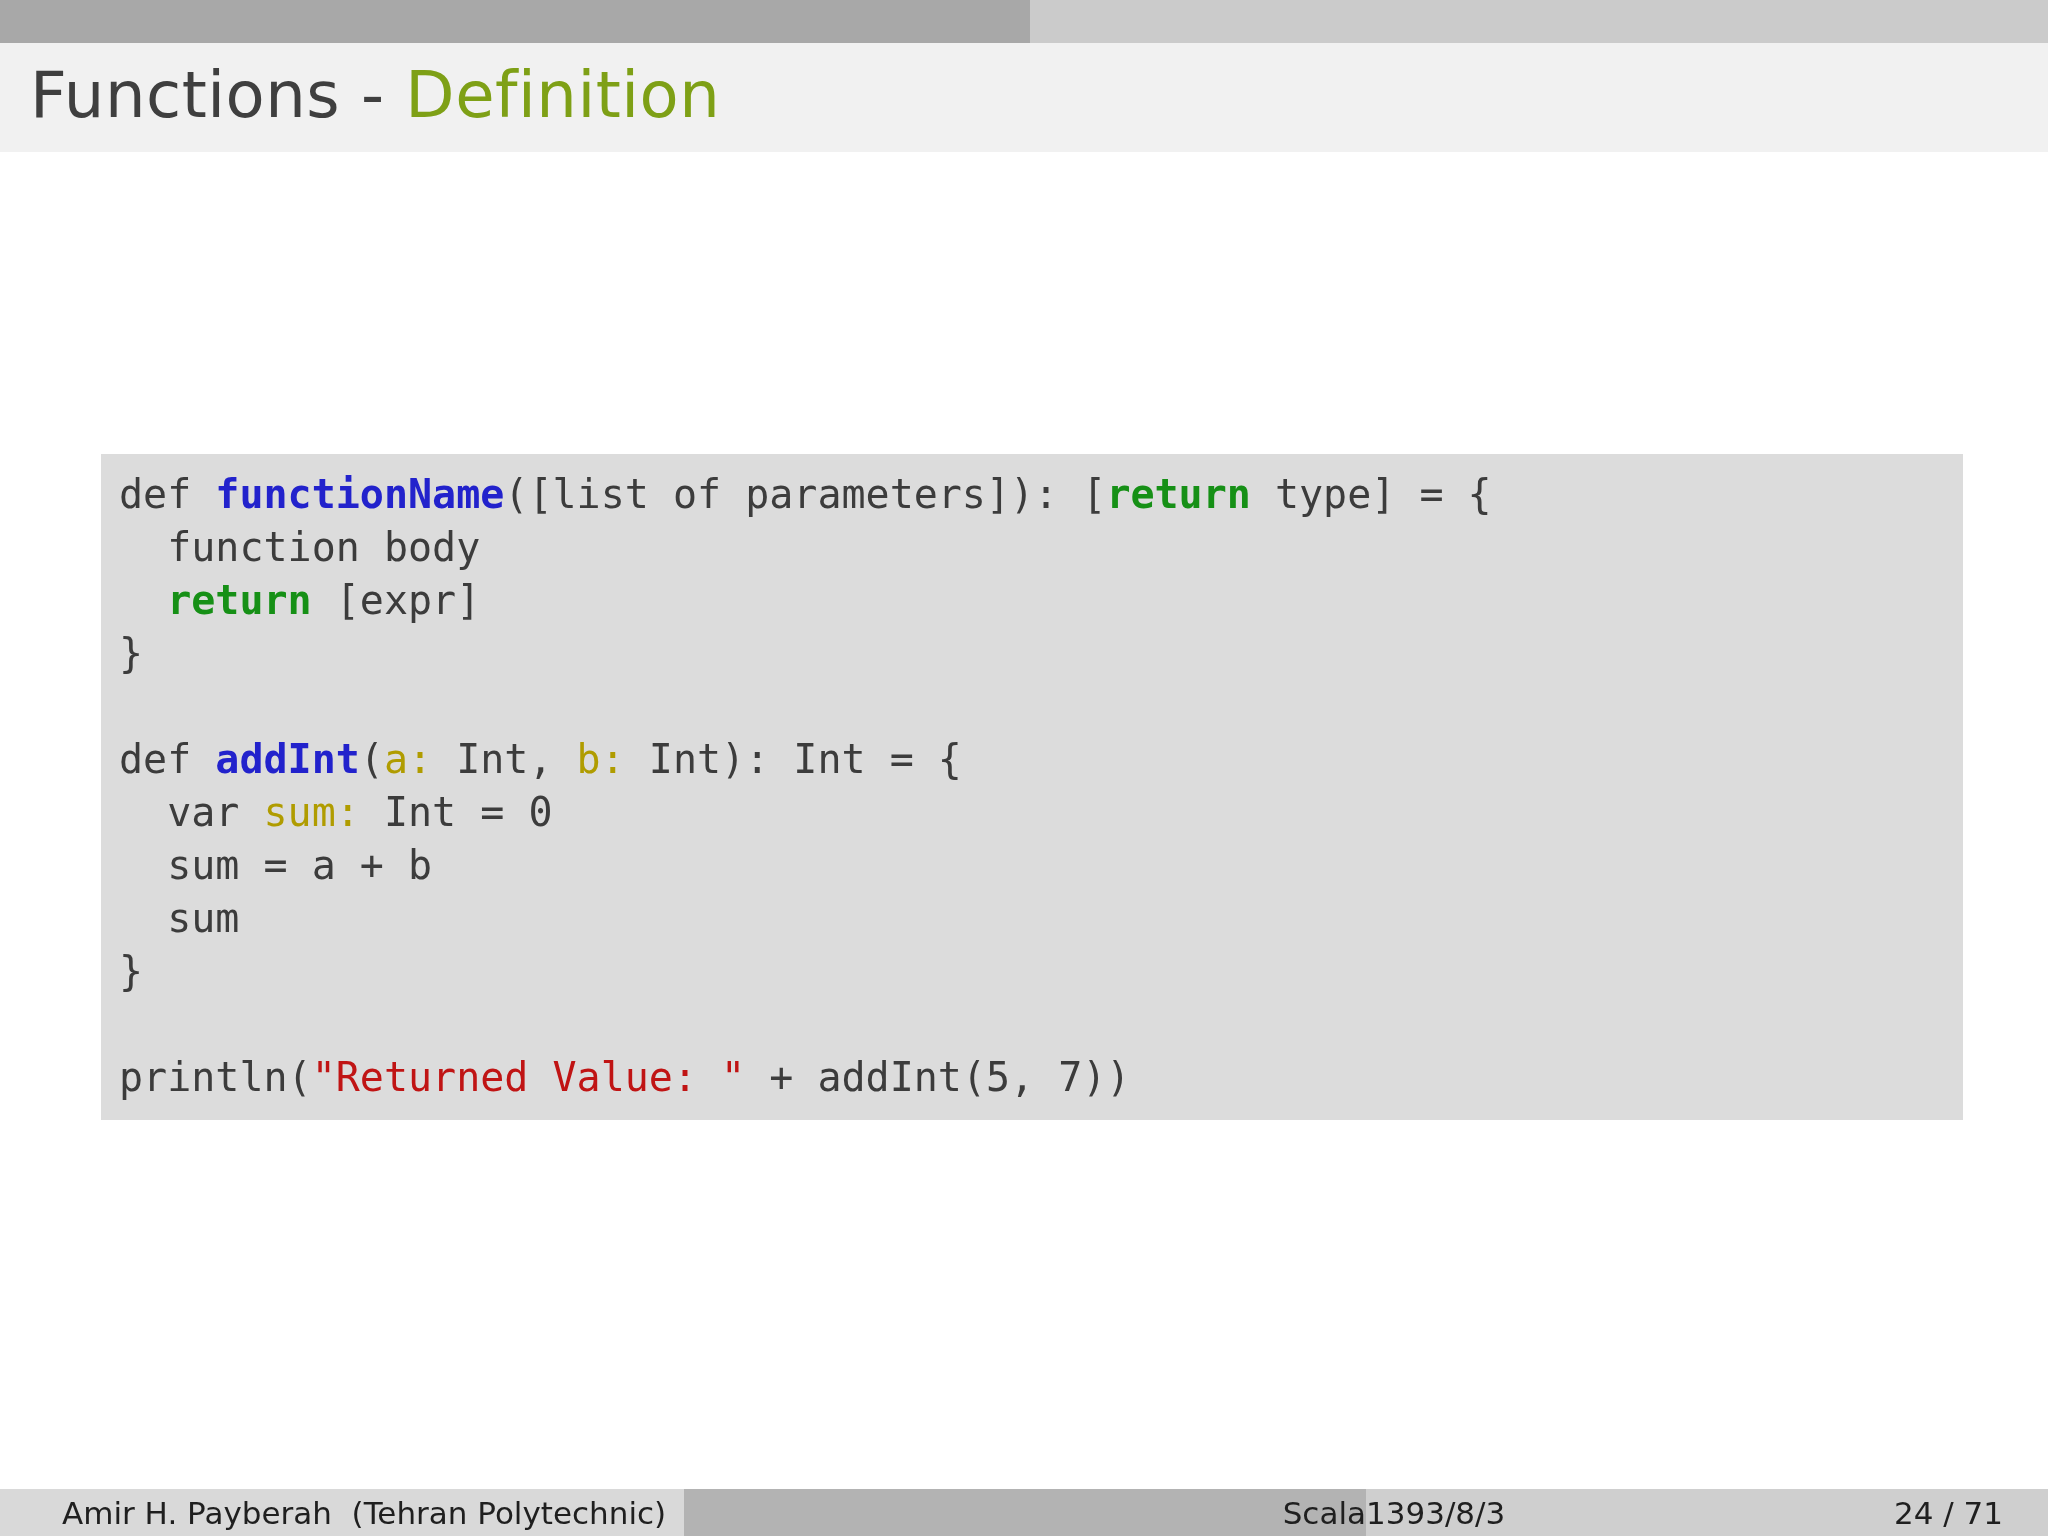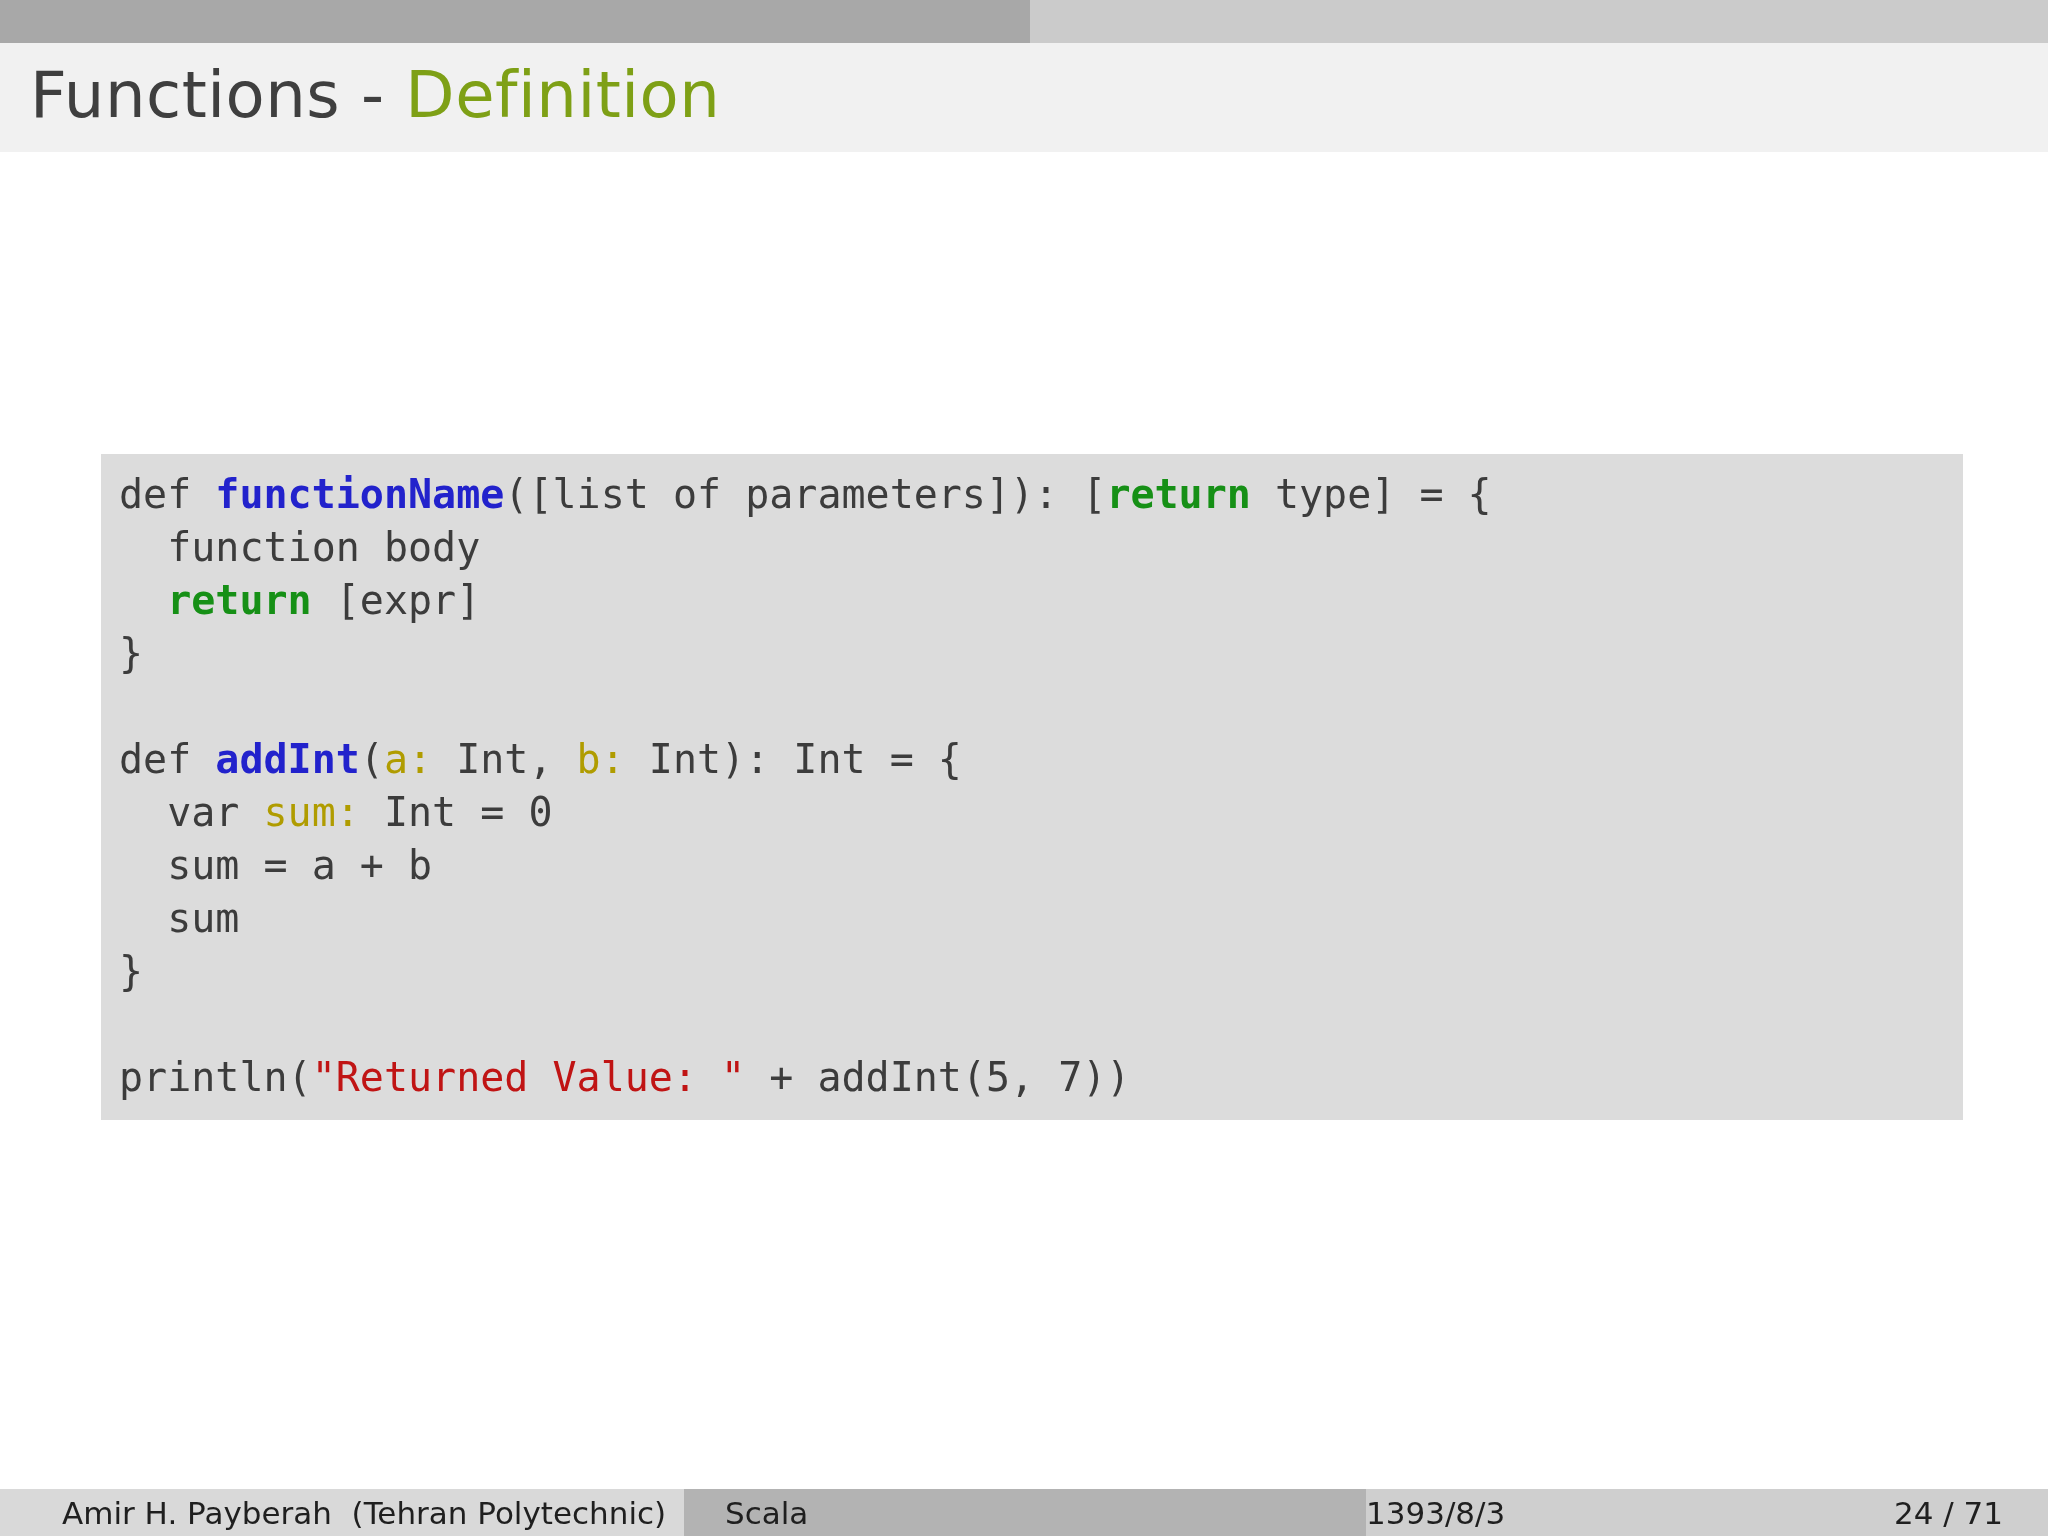--- a/index.html
+++ b/index.html
@@ -42,21 +42,21 @@
   .tok-kw{color:var(--code-green,#169016);font-weight:bold;}
   .tok-pr{color:var(--code-olive,#b09c00);}
   .tok-str{color:var(--code-red,#c01414);}
   
   .footer{
     position:absolute;left:0;bottom:0;width:100%;height:47px;
     display:flex;font-size:31px;color:#1f1f1f;
   }
   .f-seg{display:flex;align-items:center;height:100%;box-sizing:border-box;}
   .f-left{width:33.4%;background:var(--footer-left-bg,#d9d9d9);padding-left:62px;}
-  .f-mid{width:33.3%;background:var(--footer-mid-bg,#b3b3b3);justify-content:flex-start;padding-left:41px;}
+  .f-mid{width:33.3%;background:var(--footer-mid-bg,#b3b3b3);justify-content:flex-end;padding-left:41px;}
   .f-right{flex:1;background:var(--footer-right-bg,#cfcfcf);justify-content:space-between;gap:75px;padding-right:45px;}
   .f-text{white-space:pre;}
 </style>
 </head>
 <body>
 
 <div class="slide">
 
   <div class="topbar">
     <div class="topbar-left"></div>

